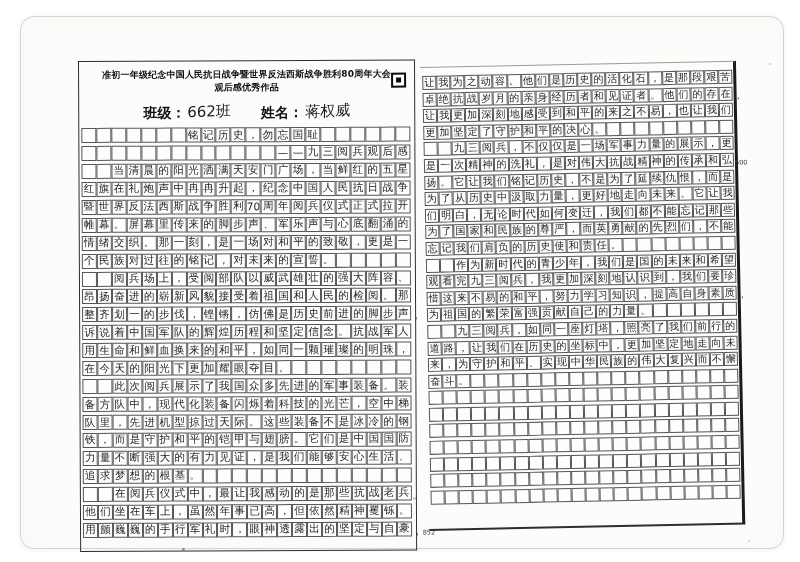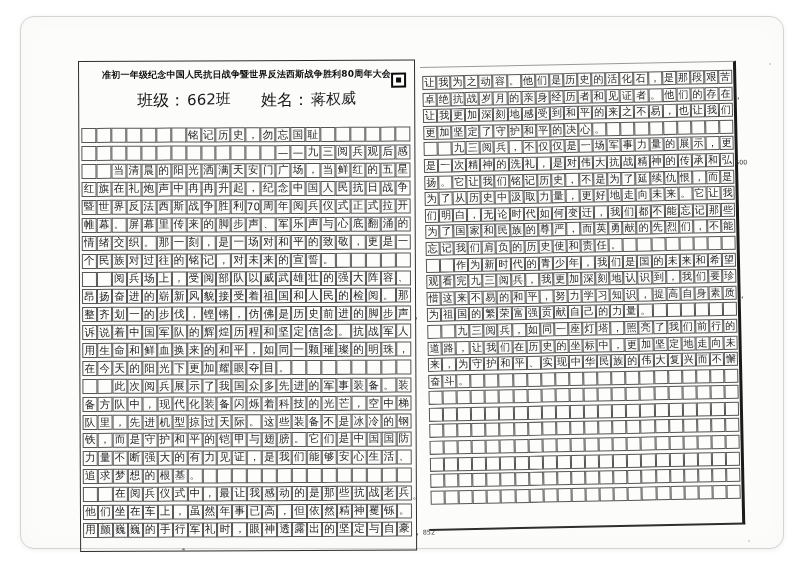--- a/index.html
+++ b/index.html
@@ -25,21 +25,21 @@
     font-size:9px;line-height:11.5px;letter-spacing:.2px;
     padding:0 16px;
   }
   .hdr1{margin-top:8px;}
   .hdr2{margin-top:1px;}
   .meta-row{
     margin-top:6px;display:flex;justify-content:center;gap:30px;
     align-items:flex-end;height:20px;
   }
   .meta-pair{display:flex;align-items:flex-end;gap:2px;}
-  .meta-label{font-size:16px;font-weight:400;color:#111;line-height:14px;}
+  .meta-label{font-size:14px;font-weight:700;color:#111;line-height:14px;}
   .meta-value{
     font-size:15px;color:#1d1d1f;line-height:16px;
     transform:rotate(-2deg) skewX(-3deg);font-weight:500;
   }
   .corner-icon{
     position:absolute;right:8px;top:12px;width:11px;height:11px;
     border:2px solid #0c0c0c;background:#fff;
   }
   .corner-icon::after{
     content:"";position:absolute;left:3px;top:3px;width:5px;height:5px;background:#0c0c0c;
@@ -76,20 +76,21 @@
   .speck-b{left:769px;top:63px;width:2px;height:2px;background:#c9c9c5;}
   .speck-c{left:748px;top:540px;width:2px;height:2px;background:#cfcfcb;}
 </style>
 </head>
 <body>
 
 <div class="sheet">
 
   <div class="left-page">
     <div class="hdr1">准初一年级纪念中国人民抗日战争暨世界反法西斯战争胜利80周年大会</div>
+    <div class="hdr2">观后感优秀作品</div>
     <div class="corner-icon"></div>
     <div class="meta-row">
       <div class="meta-pair">
         <span class="meta-label">班级：</span>
         <span class="meta-value">662班</span>
       </div>
       <div class="meta-pair">
         <span class="meta-label">姓名：</span>
         <span class="meta-value">蒋权威</span>
       </div>

